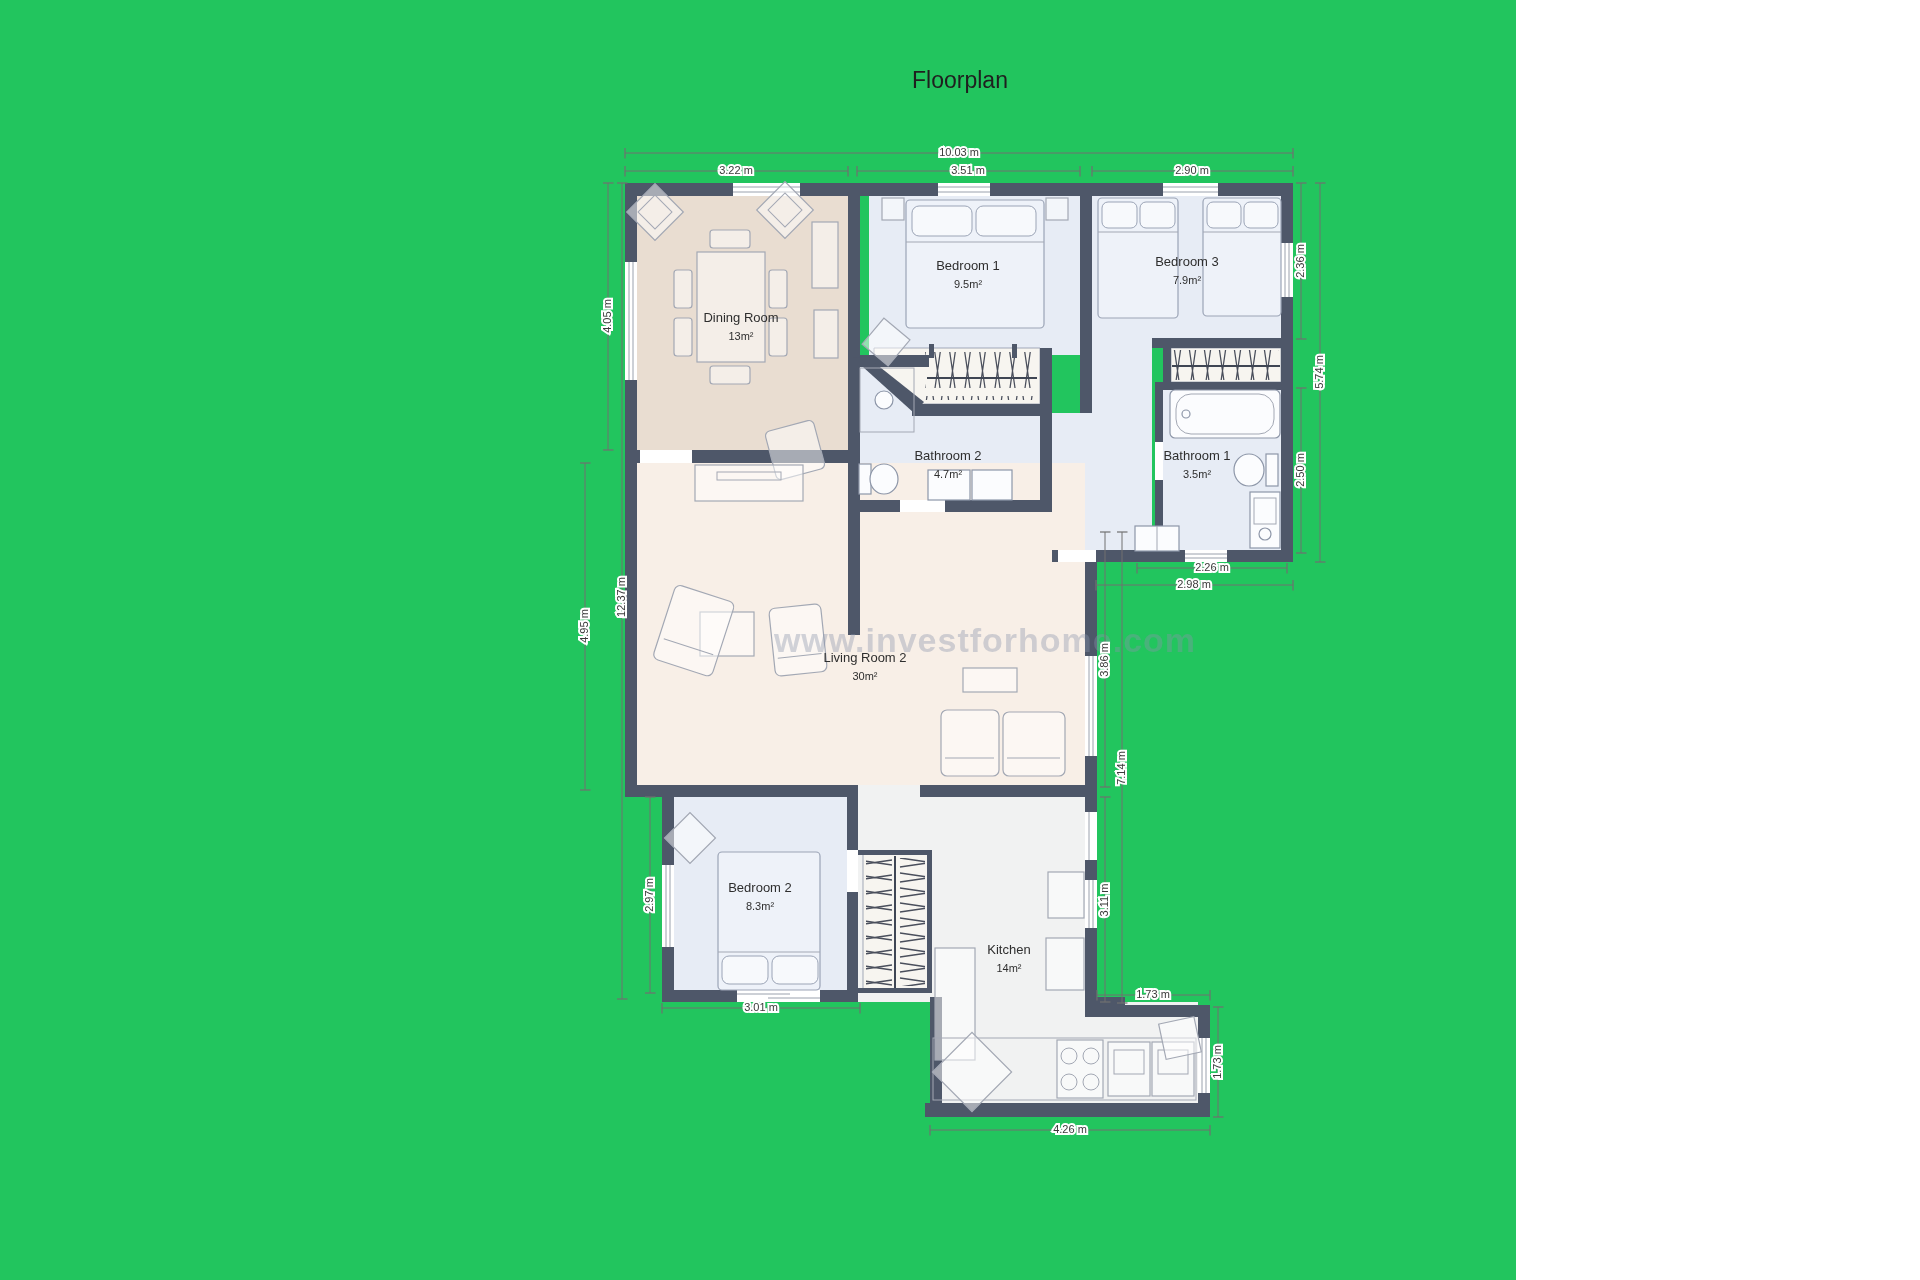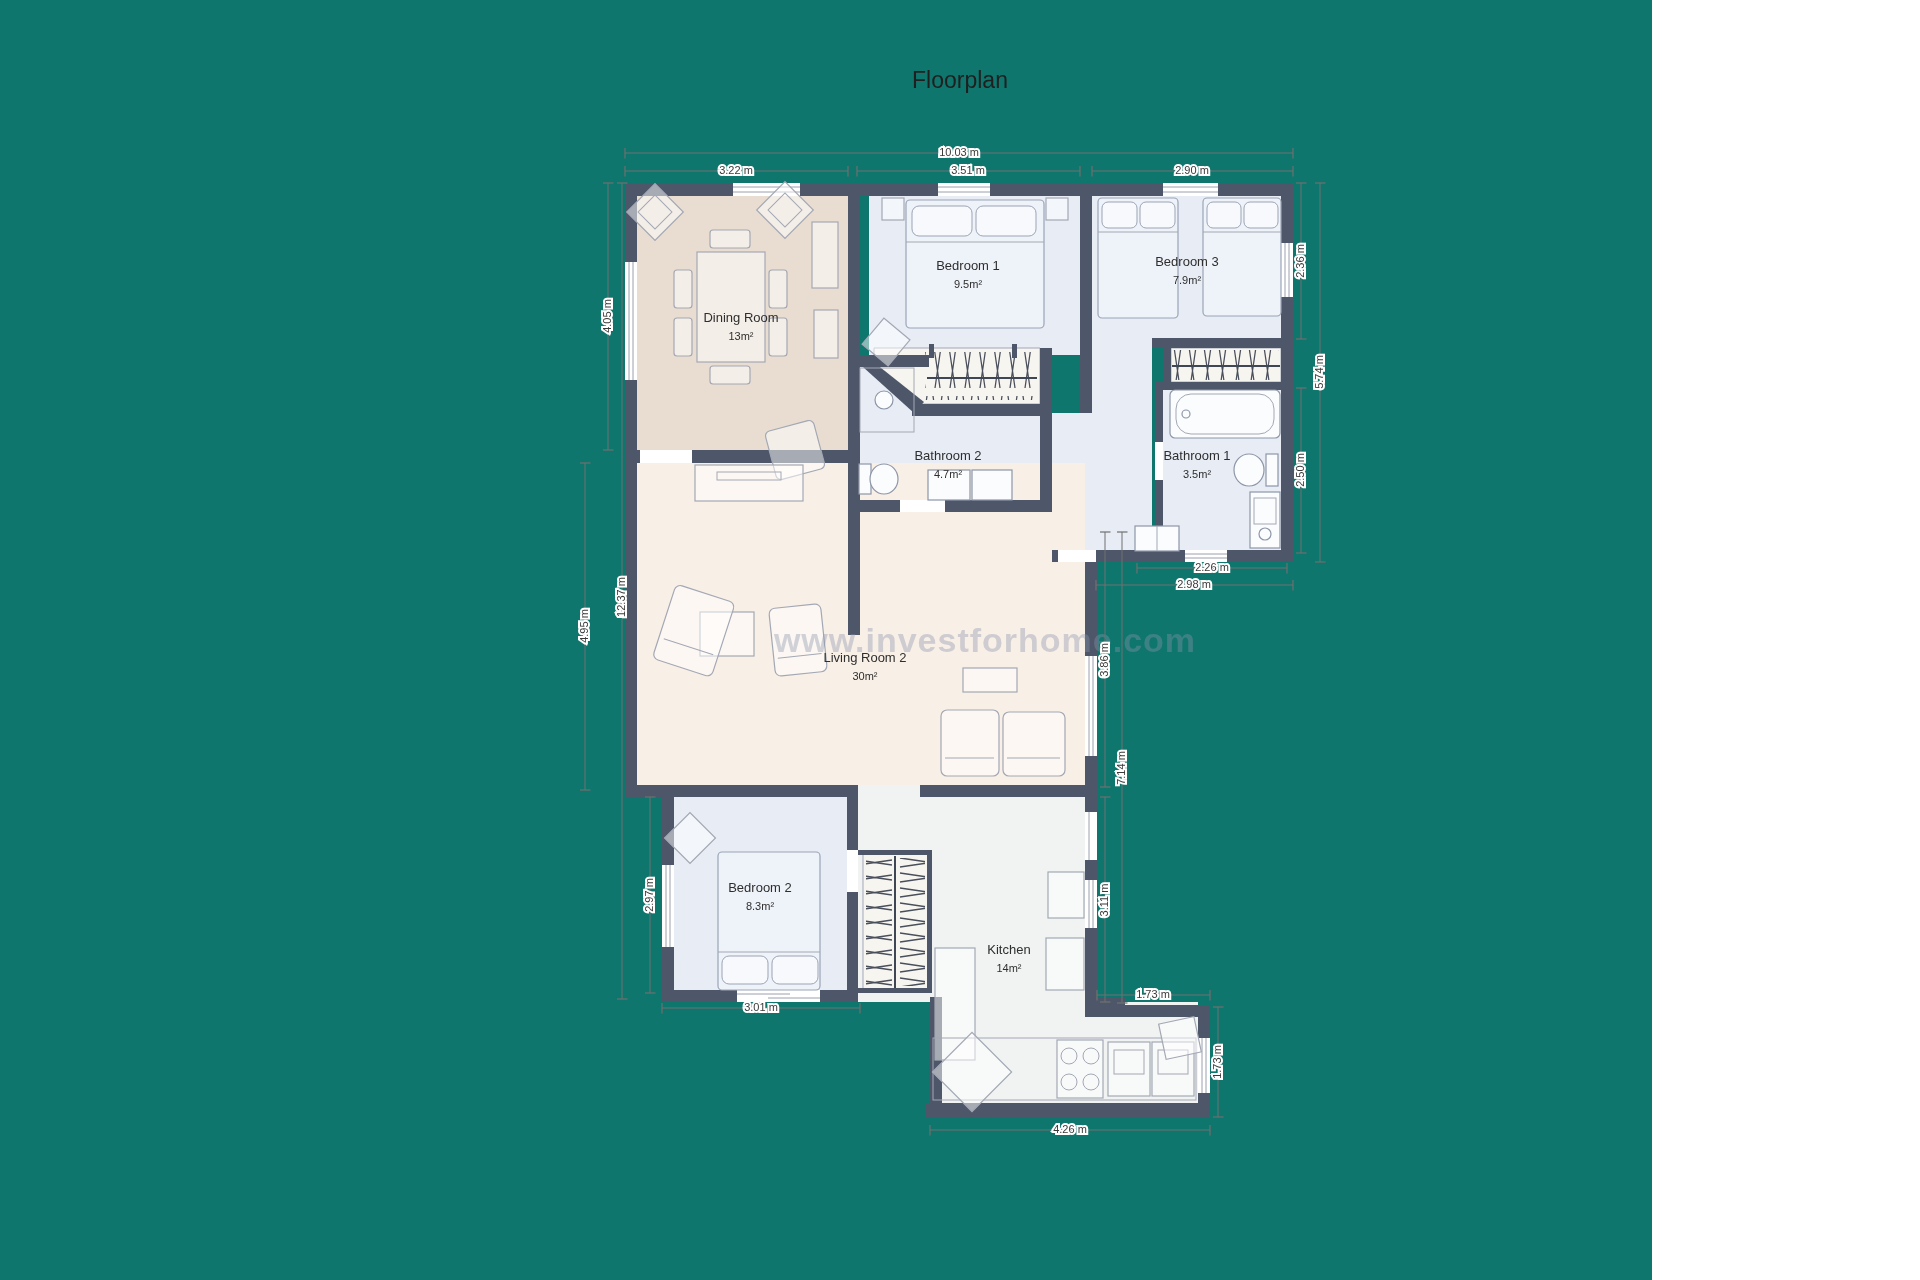--- a/index.html
+++ b/index.html
@@ -1,16 +1,16 @@
 <!DOCTYPE html>
 <html><head>
 <meta charset="utf-8">
 <style>
   html,body{margin:0;padding:0;background:#ffffff;}
-  #stage{position:relative;width:1652px;height:1280px;background:#0f766e;overflow:hidden;}
+  #stage{position:relative;width:1516px;height:1280px;background:#22c55e;overflow:hidden;}
   svg{display:block;}
   text{font-family:"Liberation Sans","DejaVu Sans",sans-serif;}
   .title{font-size:23px;fill:#1f1f1f;text-anchor:middle;}
   .rn{font-size:13px;fill:#2e2e2e;text-anchor:middle;}
   .ra{font-size:11px;fill:#2e2e2e;text-anchor:middle;}
   .dim text{font-size:11px;fill:#3a3a3a;text-anchor:middle;dominant-baseline:middle;
             stroke:#ffffff;stroke-width:4px;paint-order:stroke;}
   .dl{stroke:#707070;stroke-width:1;fill:none;marker-start:url(#tick);marker-end:url(#tick);}
   .furn{fill:#ffffff;fill-opacity:0.5;stroke:#a3a8b4;stroke-width:1.2;}
   .furnln{stroke:#a3a8b4;stroke-width:1;fill:none;}

